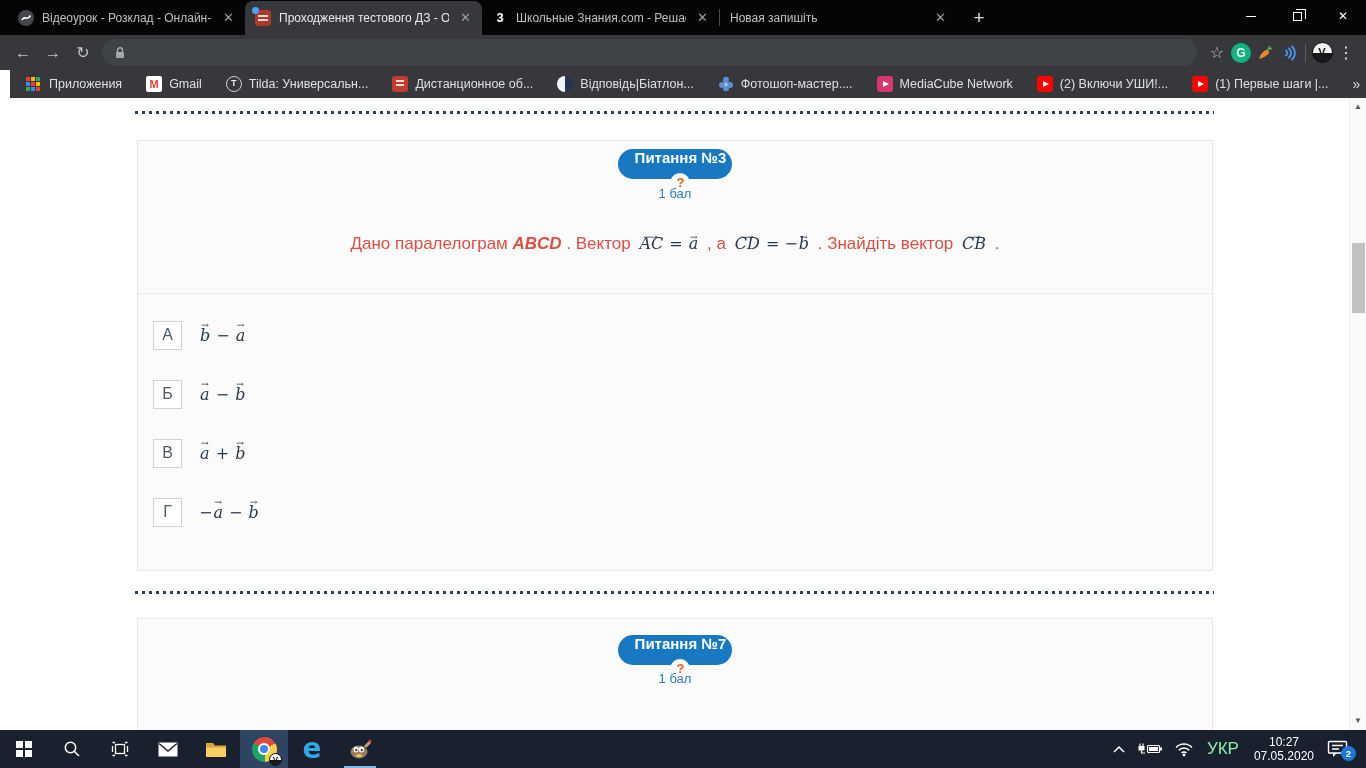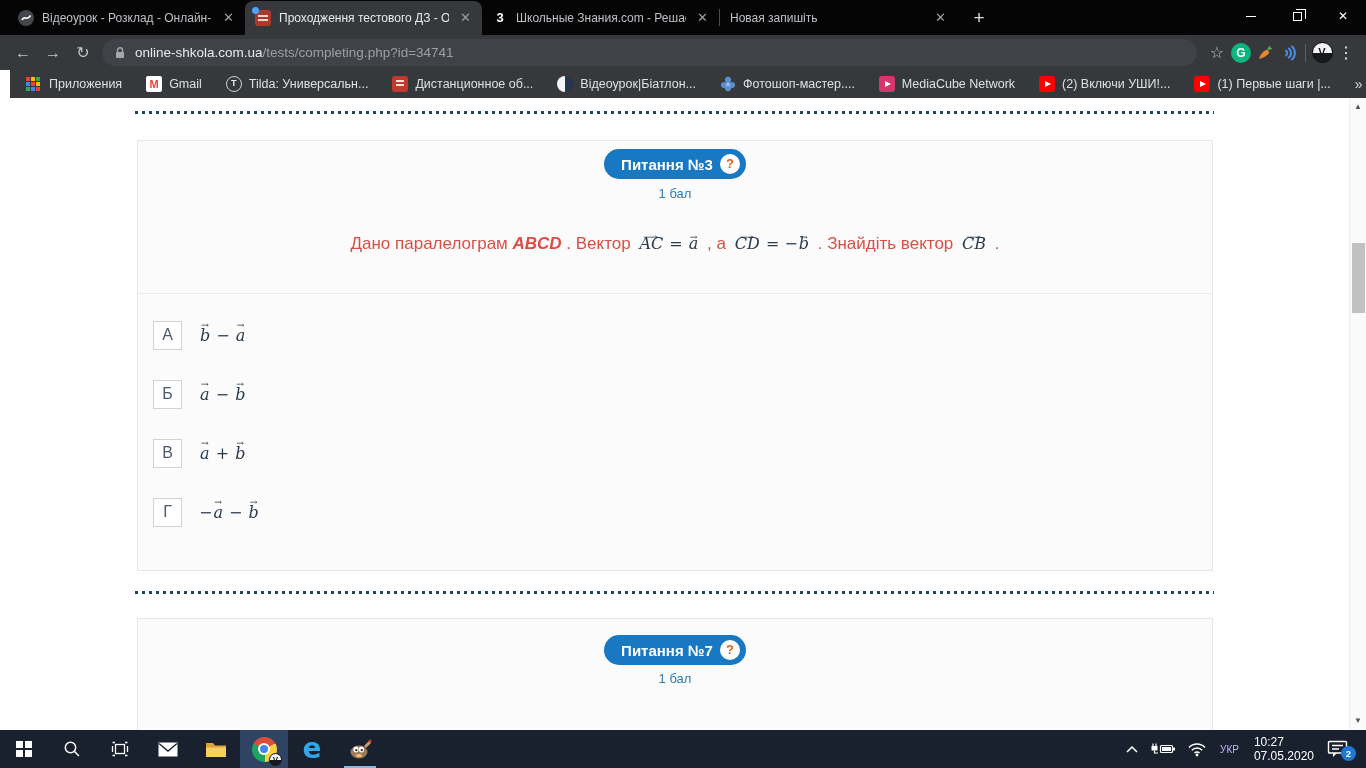--- a/index.html
+++ b/index.html
@@ -59,21 +59,21 @@
   .ic-play::after { content:""; position:absolute; left:6px; top:4.5px; border-left:6px solid #fff; border-top:3.5px solid transparent; border-bottom:3.5px solid transparent; }
   .mc { background:#d6366b; } .yt { background:#f00; }
 
   
   .content { position:absolute; top:98px; left:0; width:1366px; height:632px; background:#fff; overflow:hidden; }
   .dotline { position:absolute; left:135px; width:1079px; height:3px; background:repeating-linear-gradient(90deg,#254456 0 3px, transparent 3px 7px); }
   .card { position:absolute; left:137px; width:1076px; background:#fbfbfb; border:1px solid #e6e6e6; }
   #card1 { top:42px; height:431px; }
   #card2 { top:520px; height:400px; }
   .q-head { text-align:center; }
-  .pill { display:inline-flex; align-items:center; gap:7px; margin-top:8px; height:30px; background:#1878c2; border-radius:16px; padding:0 6px 0 17px; color:#fff; font-weight:bold; font-size:15px; }
+  .pill { display:inline-flex; align-items:center; gap:7px; margin-top:8px; height:30px; background:#1878c2; border-radius:16px; padding:0 6px 0 17px; color:#fff; font-weight:bold; font-size:15px;flex-direction:column; }
   .pill-q { width:20px; height:20px; border-radius:50%; background:#fff; color:#e2621b; font-size:13px; font-weight:bold; line-height:20px; text-align:center; }
   .points { color:#2e7cb8; font-size:13px; margin-top:7px; text-align:center; }
   .q-text { margin-top:29px; text-align:center; font-size:17px; line-height:27px; color:#d94f43; padding-bottom:36px; border-bottom:1px solid #ebebeb; }
   .seg-red { color:#d94f43; }
   .seg-red-bold { color:#d94f43; font-weight:bold; font-style:italic; }
   .seg-math { color:#2a3b4d; font-family:"DejaVu Serif",serif; font-size:16px; padding:0 3px; }
   .vec { position:relative; display:inline-block; font-style:italic; padding:0 1px; }
   .vec::before { content:"→"; position:absolute; top:-0.72em; left:50%; transform:translateX(-50%); font-size:0.58em; font-style:normal; }
   .vec.w2::before { transform:translateX(-50%) scaleX(2.1); }
   .options { padding:26px 0 0 15px; }
@@ -96,22 +96,22 @@
   .tb-cell.app-active::after { left:0; right:0; }
   .winlogo { display:grid; grid-template-columns:7px 7px; grid-template-rows:7px 7px; gap:1.5px; }
   .winlogo i { background:#fff; }
   .chrome-ic { width:25px; height:25px; border-radius:50%; background:conic-gradient(from -60deg,#dd4b39 0 120deg,#ffce44 120deg 240deg,#1da462 240deg 360deg); position:relative; }
   .chrome-ic::before { content:""; position:absolute; left:6.5px; top:6.5px; width:12px; height:12px; border-radius:50%; background:#fff; }
   .chrome-ic::after { content:""; position:absolute; left:8.5px; top:8.5px; width:8px; height:8px; border-radius:50%; background:#4285f4; }
   .chrome-badge { position:absolute; bottom:2px; right:6px; width:13px; height:13px; border-radius:50%; background:linear-gradient(#f3f3f3 0 55%, #17191d 55% 100%); border:1px solid #10131a; font-size:8px; font-weight:bold; color:#17191d; line-height:11px; text-align:center; }
   .edge-e { color:#2fa7e8; font-weight:bold; font-size:28px; line-height:28px; font-family:"DejaVu Sans",sans-serif; }
   .tray { margin-left:auto; display:flex; align-items:center; gap:7px; padding-right:10px; }
   .tray-ic { display:flex; align-items:center; justify-content:center; color:#fff; position:relative; padding:0 2px; }
-  .lang { color:#c4b5fd; font-size:10px; padding:0 4px; }
-  .clock { color:#fff; font-size:12px; line-height:14px; padding:0 4px; }
+  .lang { color:#86efac; font-size:17px; padding:0 4px; }
+  .clock { color:#fff; font-size:12px; line-height:14px; text-align:center; padding:0 4px; }
   .badge { position:absolute; right:-6px; bottom:-3px; width:15px; height:15px; border-radius:50%; background:#1e78d7; color:#fff; font-size:9.5px; line-height:15px; text-align:center; font-weight:bold; }
 </style>
 </head>
 <body>
 
 <div id="stage">
 
   <div class="titlebar">
     <div class="tabs">
       <div class="tab">
@@ -155,21 +155,20 @@
 
   <div class="toolbar">
     <div class="nav-ic">←</div>
     <div class="nav-ic">→</div>
     <div class="nav-ic">↻</div>
     <div class="omnibox">
       <svg width="12" height="14" viewBox="0 0 12 14">
           <path d="M3.5 6V4.2a2.5 2.5 0 0 1 5 0V6" stroke="#a5a8ad" stroke-width="1.4" fill="none"></path>
           <rect x="2" y="6" width="8" height="6" rx="1" fill="#a5a8ad"></rect>
         </svg>
-      <span class="url"><span class="domain">online-shkola.com.ua</span><span class="path">/tests/completing.php?id=34741</span></span>
     </div>
     <div class="ext-ic" style="font-size:16px">☆</div>
     <div class="ext-ic">
         <span class="grammarly">G</span>
       </div>
     <div class="ext-ic">
       <svg width="16" height="16" viewBox="0 0 16 16">
           <path d="M2 14 C3.2 9.5 6.5 5.8 10.5 4.6 L12.4 7.6 C10.4 10.8 6.4 13.2 2 14 Z" fill="#e8872e"></path>
           <path d="M11 4.5 L13 1.2 M11 4.5 L15 3.2" stroke="#4caf50" stroke-width="1.6" fill="none"></path>
         </svg>
@@ -212,21 +211,21 @@
     <div class="bm">
       <span class="bm-ic ic-tilda">T</span>
       <span>Tilda: Универсальн...</span>
     </div>
     <div class="bm">
       <span class="bm-ic ic-redsq"></span>
       <span>Дистанционное об...</span>
     </div>
     <div class="bm">
       <span class="bm-ic ic-half"></span>
-      <span>Відеоурок|Біатлон...</span>
+      <span>Відповідь|Біатлон...</span>
     </div>
     <div class="bm">
       <span class="bm-ic">
         <svg width="16" height="16" viewBox="0 0 16 16">
             <g fill="#5b8fd4">
               <ellipse cx="8" cy="4" rx="3" ry="3.2"></ellipse>
               <ellipse cx="4" cy="9" rx="3" ry="3"></ellipse>
               <ellipse cx="12" cy="9" rx="3" ry="3"></ellipse>
               <ellipse cx="8" cy="12.5" rx="3" ry="2.8"></ellipse>
             </g>

